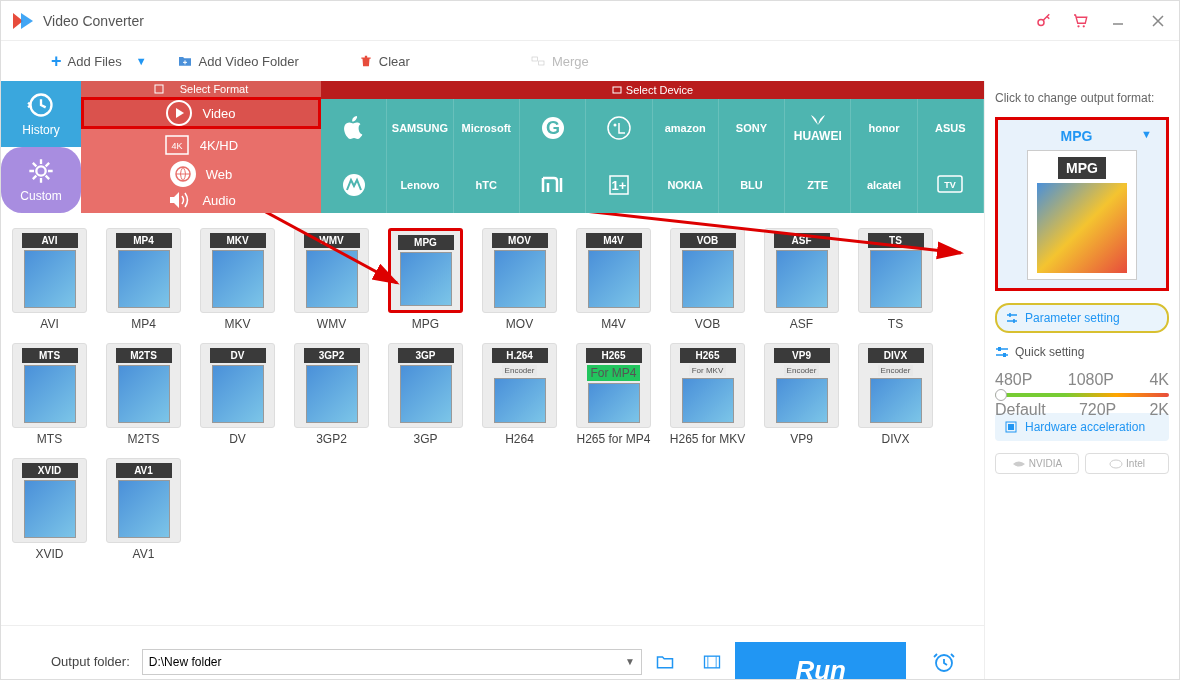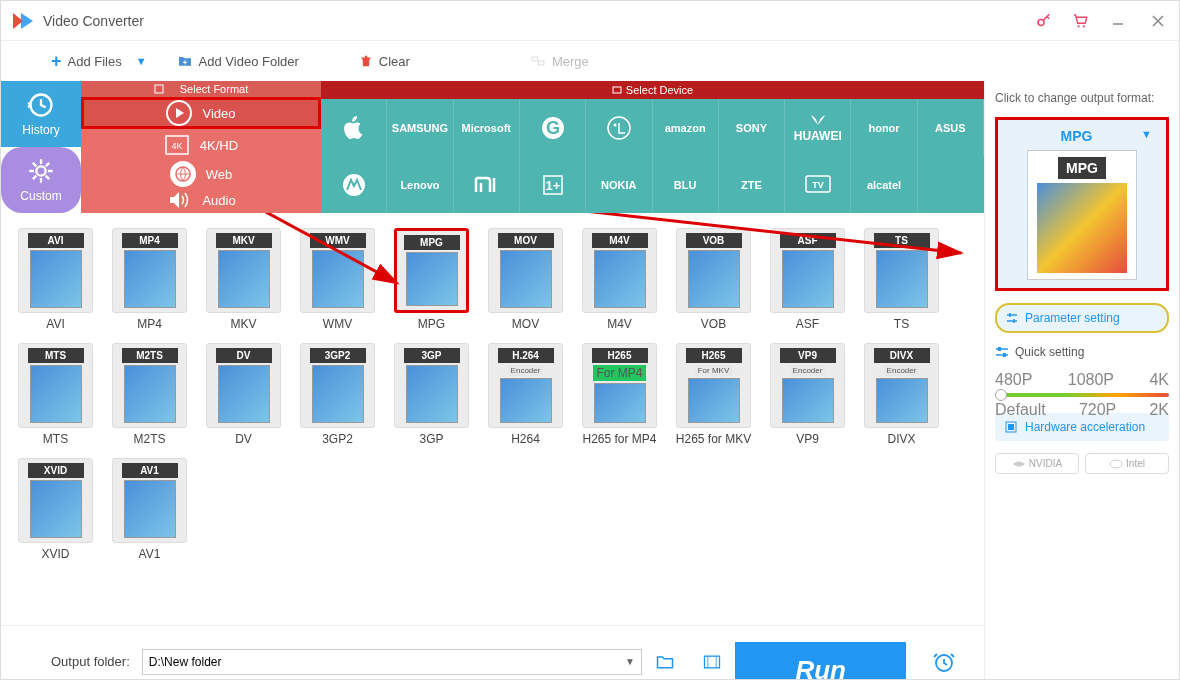--- a/index.html
+++ b/index.html
@@ -239,46 +239,47 @@
             </div>
             <div class="dev-cell">honor</div>
             <div class="dev-cell">ASUS</div>
             <div class="dev-cell">
               <svg width="26" height="26">
                 <circle cx="13" cy="13" r="11" fill="#fff"></circle>
                 <path d="M6 18 L10 8 L13 14 L16 8 L20 18" stroke="#4eb5b0" fill="none" stroke-width="2"></path>
               </svg>
             </div>
             <div class="dev-cell">Lenovo</div>
+            <div class="dev-cell">hTC</div>
             <div class="dev-cell">
               <svg width="26" height="20">
                 <path d="M3 3 L3 17 M3 3 L14 3 Q17 3 17 6 L17 17 M8 8 L8 17 M21 3 L21 17" stroke="#fff" stroke-width="2.5" fill="none"></path>
               </svg>
             </div>
             <div class="dev-cell">
               <svg width="24" height="24">
                 <rect x="3" y="3" width="18" height="18" fill="none" stroke="#fff" stroke-width="1.5"></rect>
                 <text x="12" y="17" font-size="13" fill="#fff" text-anchor="middle">1+</text>
               </svg>
             </div>
             <div class="dev-cell">NOKIA</div>
             <div class="dev-cell">BLU</div>
             <div class="dev-cell">ZTE</div>
+            <div class="dev-cell">alcatel</div>
             <div class="dev-cell">
               <svg width="28" height="22">
                 <rect x="2" y="2" width="24" height="16" rx="2" fill="none" stroke="#fff" stroke-width="1.5"></rect>
                 <text x="14" y="14" font-size="9" fill="#fff" text-anchor="middle">TV</text>
               </svg>
             </div>
-            <div class="dev-cell">alcatel</div>
-          </div>
-      </div>
-    </div>
-
-    <div class="format-area" style="position:relative;">
+          </div>
+      </div>
+    </div>
+
+    <div class="format-area" style="position:relative;padding-left:6px;">
       <div class="fmt-row" id="fmt-row1">
           <div class="fmt-item">
             <div class="fmt-thumb">
               <div class="fmt-tag">AVI</div>
               <div class="fmt-img"></div>
             </div>
             <div class="fmt-label">AVI</div>
           </div>
           <div class="fmt-item">
             <div class="fmt-thumb">

